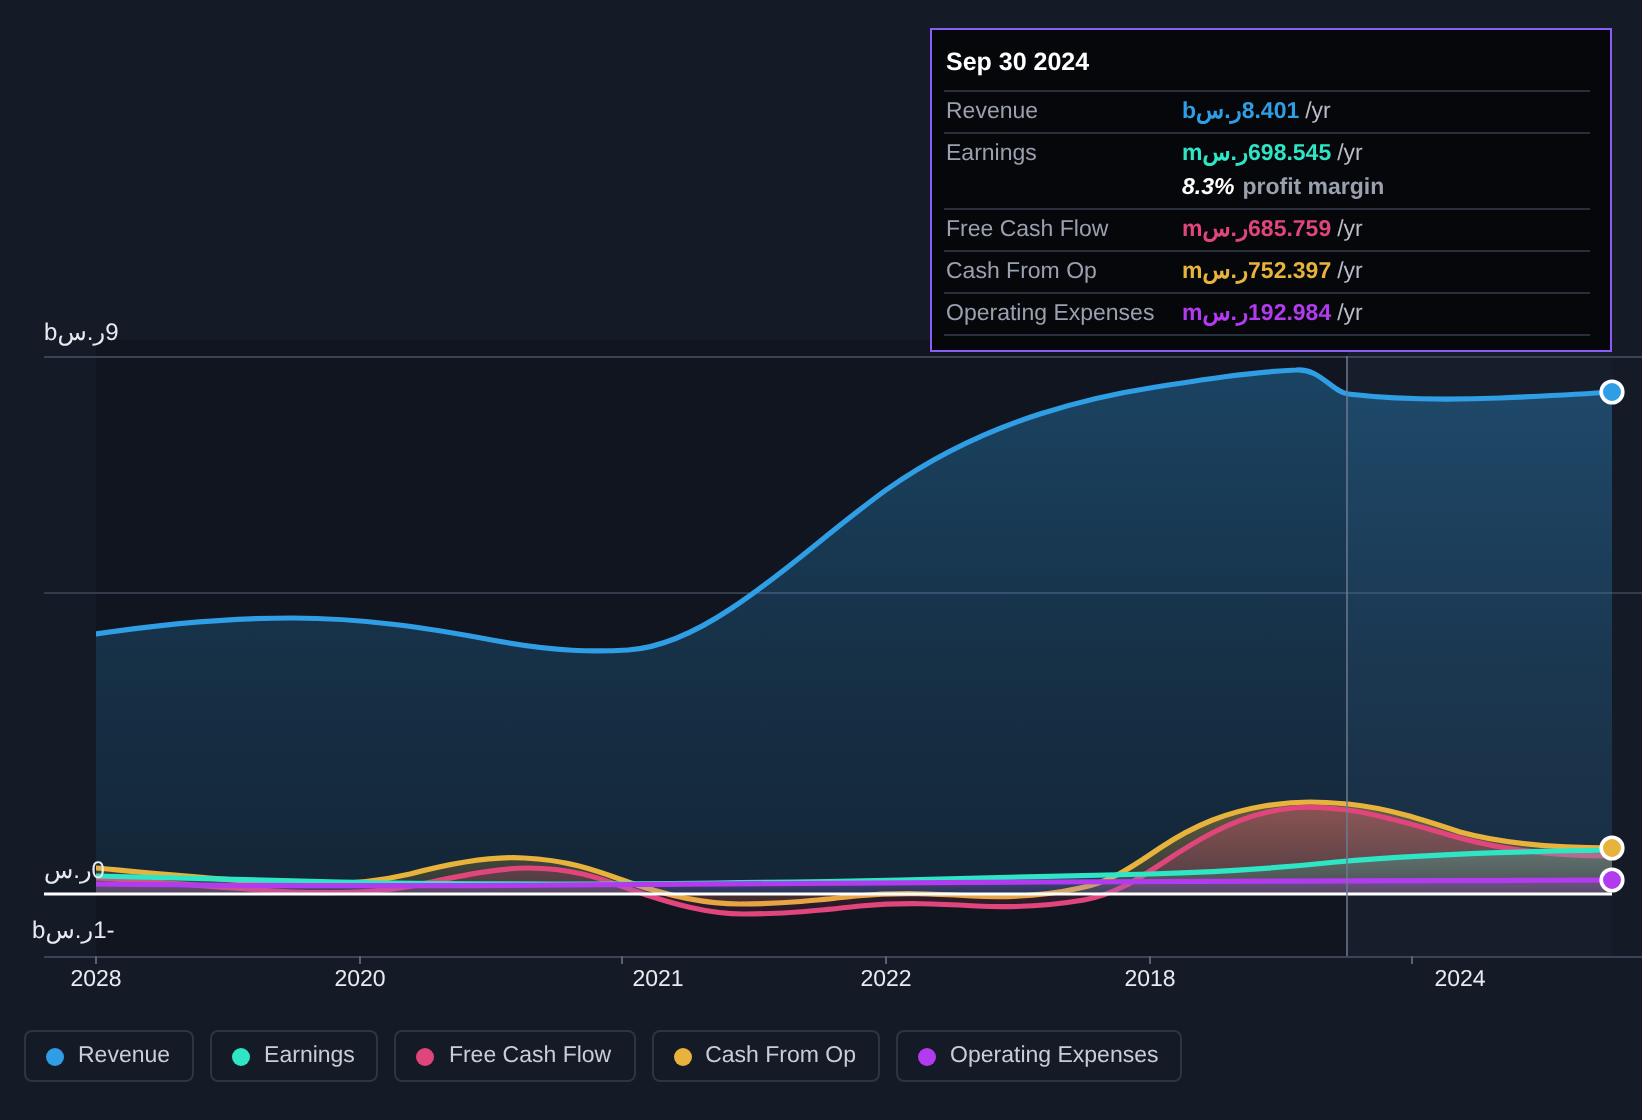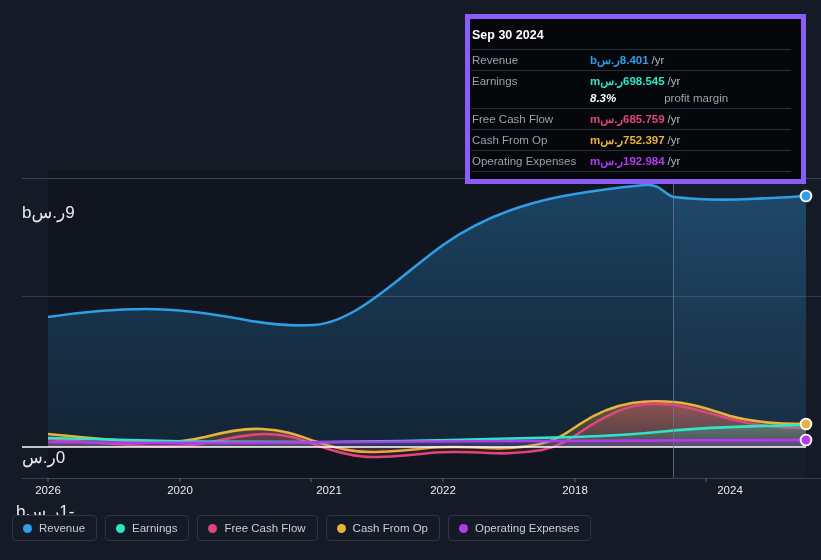--- a/index.html
+++ b/index.html
@@ -21,48 +21,47 @@
     position: absolute;
     left: 0; top: 0;
     width: 821px; height: 505px;
   }
   .chart-svg { position: absolute; left: 0; top: 0; }
 
   
   .axis-label {
     position: absolute;
     color: #e8eaf0;
-    font-size: 17px;
+    font-size: 12px;
     letter-spacing: .1px;
     white-space: nowrap;
     direction: ltr;
     unicode-bidi: plaintext;
-    margin-top: 43px;
   }
   .y-top   { left: 22px; top: 159px; }
-  .y-zero  { left: 22px; top: 404px; }
+  .y-zero  { left: 22px; top: 428px; }
   .y-neg   { left: 16px; top: 458px; }
 
   .x-tick {
     position: absolute;
     top: 484px;
     color: #e8eaf0;
     font-size: 11.5px;
     transform: translateX(-50%);
     white-space: nowrap;
   }
 
   
   .tooltip {
     position: absolute;
     left: 465px; top: 14px;
     width: 341px;
     background: #06070b;
-    border: 5px solid #8b5cf6;
-    padding: 8px 10px 7px 1px;
+    border: 1px solid #8b5cf6;
+    padding: 8px 10px 7px 6px;
     color: #d8dbe3;
   }
   .tt-date {
     font-size: 12.5px;
     font-weight: bold;
     color: #ffffff;
     padding: 1px 0 7px 1px;
   }
   .tt-row {
     display: flex;
@@ -80,21 +79,21 @@
     white-space: nowrap;
   }
   .tt-value {
     font-weight: bold;
     white-space: nowrap;
     direction: ltr;
     unicode-bidi: plaintext;
   }
   .tt-unit { color: #b9bdc8; font-weight: normal; padding-left: 3px; }
   .tt-margin-val { color: #ffffff; font-weight: bold; font-style: italic; }
-  .tt-margin-txt { color: #9aa0ad; font-weight: normal; padding-left: 4px; margin-left: 44px; }
+  .tt-margin-txt { color: #9aa0ad; font-weight: bold; padding-left: 4px; }
   .tt-foot { border-top: 1px solid #2a2f3d; height: 1px; }
 
   
   .legend {
     position: absolute;
     left: 12px; top: 515px;
     display: flex;
     gap: 8px;
   }
   .legend-item {
@@ -239,21 +238,21 @@
 
       <circle cx="806" cy="196" r="5.4" fill="#2f9ee5" stroke="#ffffff" stroke-width="1.8"></circle>
       <circle cx="806" cy="424" r="5.4" fill="#e8b33c" stroke="#ffffff" stroke-width="1.8"></circle>
       <circle cx="806" cy="440" r="5.4" fill="#b23bf0" stroke="#ffffff" stroke-width="1.8"></circle>
     </svg>
 
     <div class="axis-label y-top">9ر.سb</div>
     <div class="axis-label y-zero">0ر.س</div>
     <div class="axis-label y-neg">-1ر.سb</div>
 
-    <div class="x-tick" style="left:48px">2026</div>
+    <div class="x-tick" style="left:48px">2028</div>
     <div class="x-tick" style="left:180px">2020</div>
     <div class="x-tick" style="left:329px">2021</div>
     <div class="x-tick" style="left:443px">2022</div>
     <div class="x-tick" style="left:575px">2018</div>
     <div class="x-tick" style="left:730px">2024</div>
   </div>
 
   <div class="tooltip">
     <div class="tt-date">Sep 30 2024</div>
 

